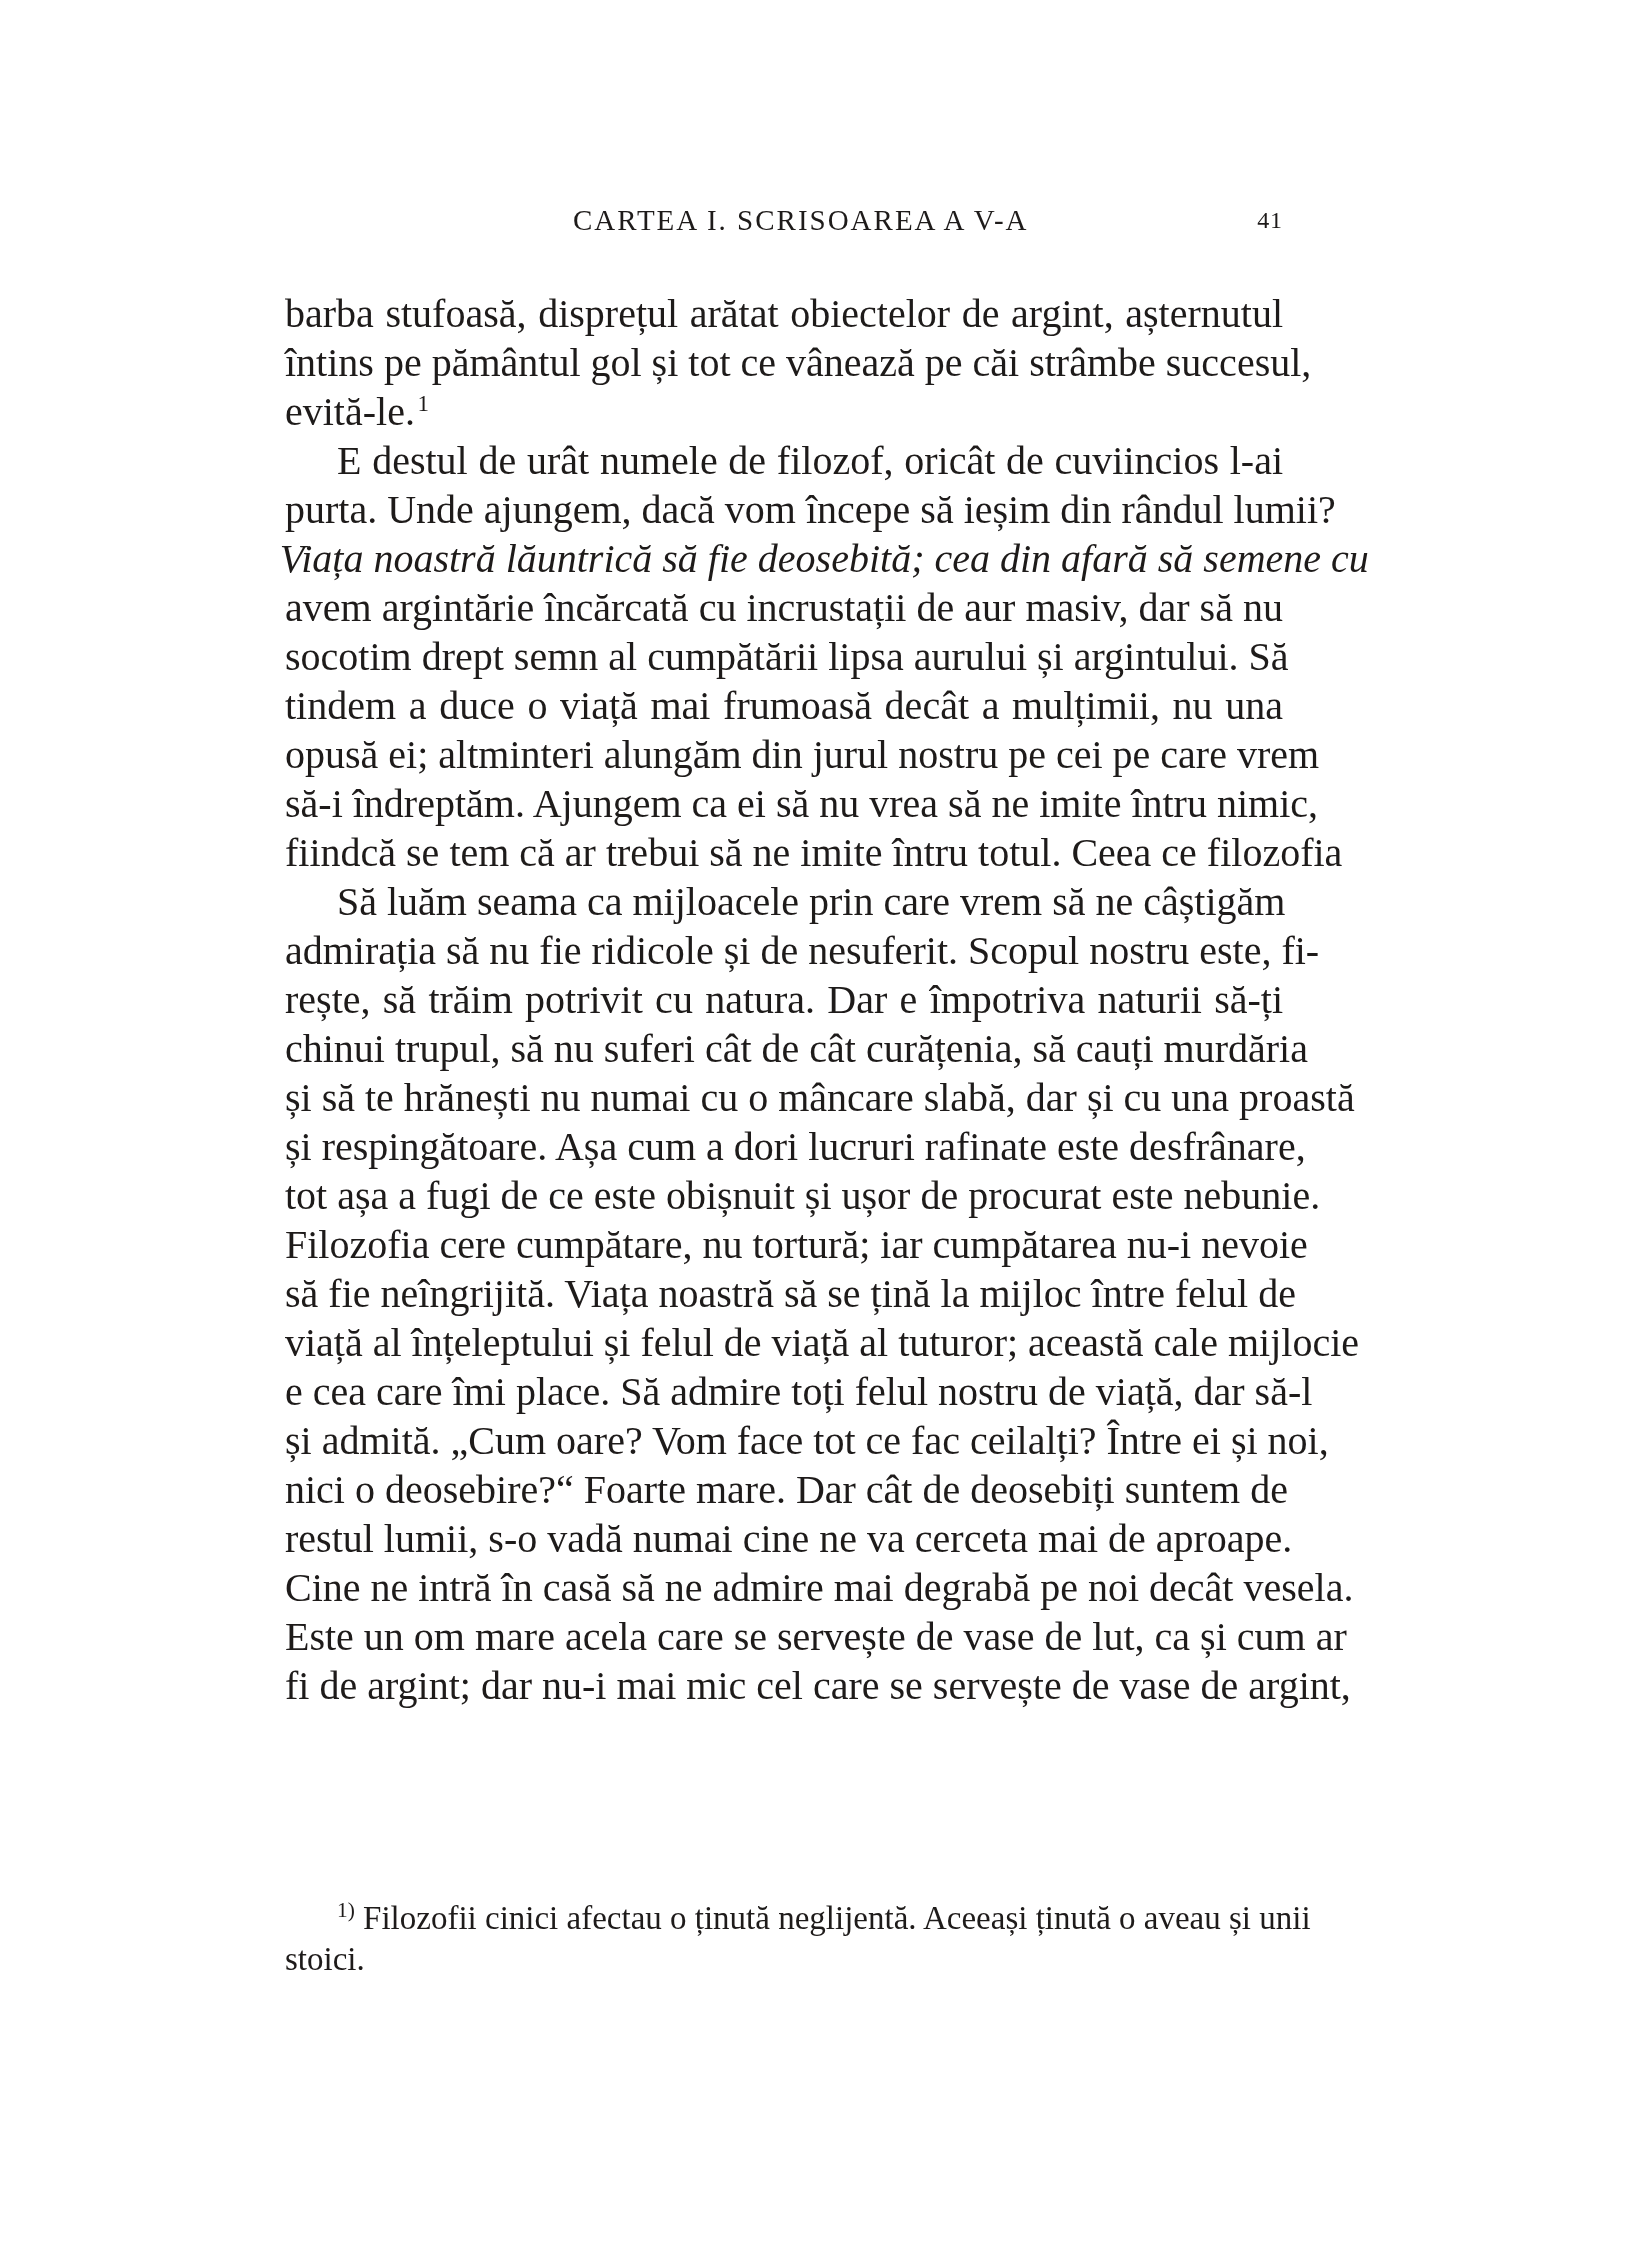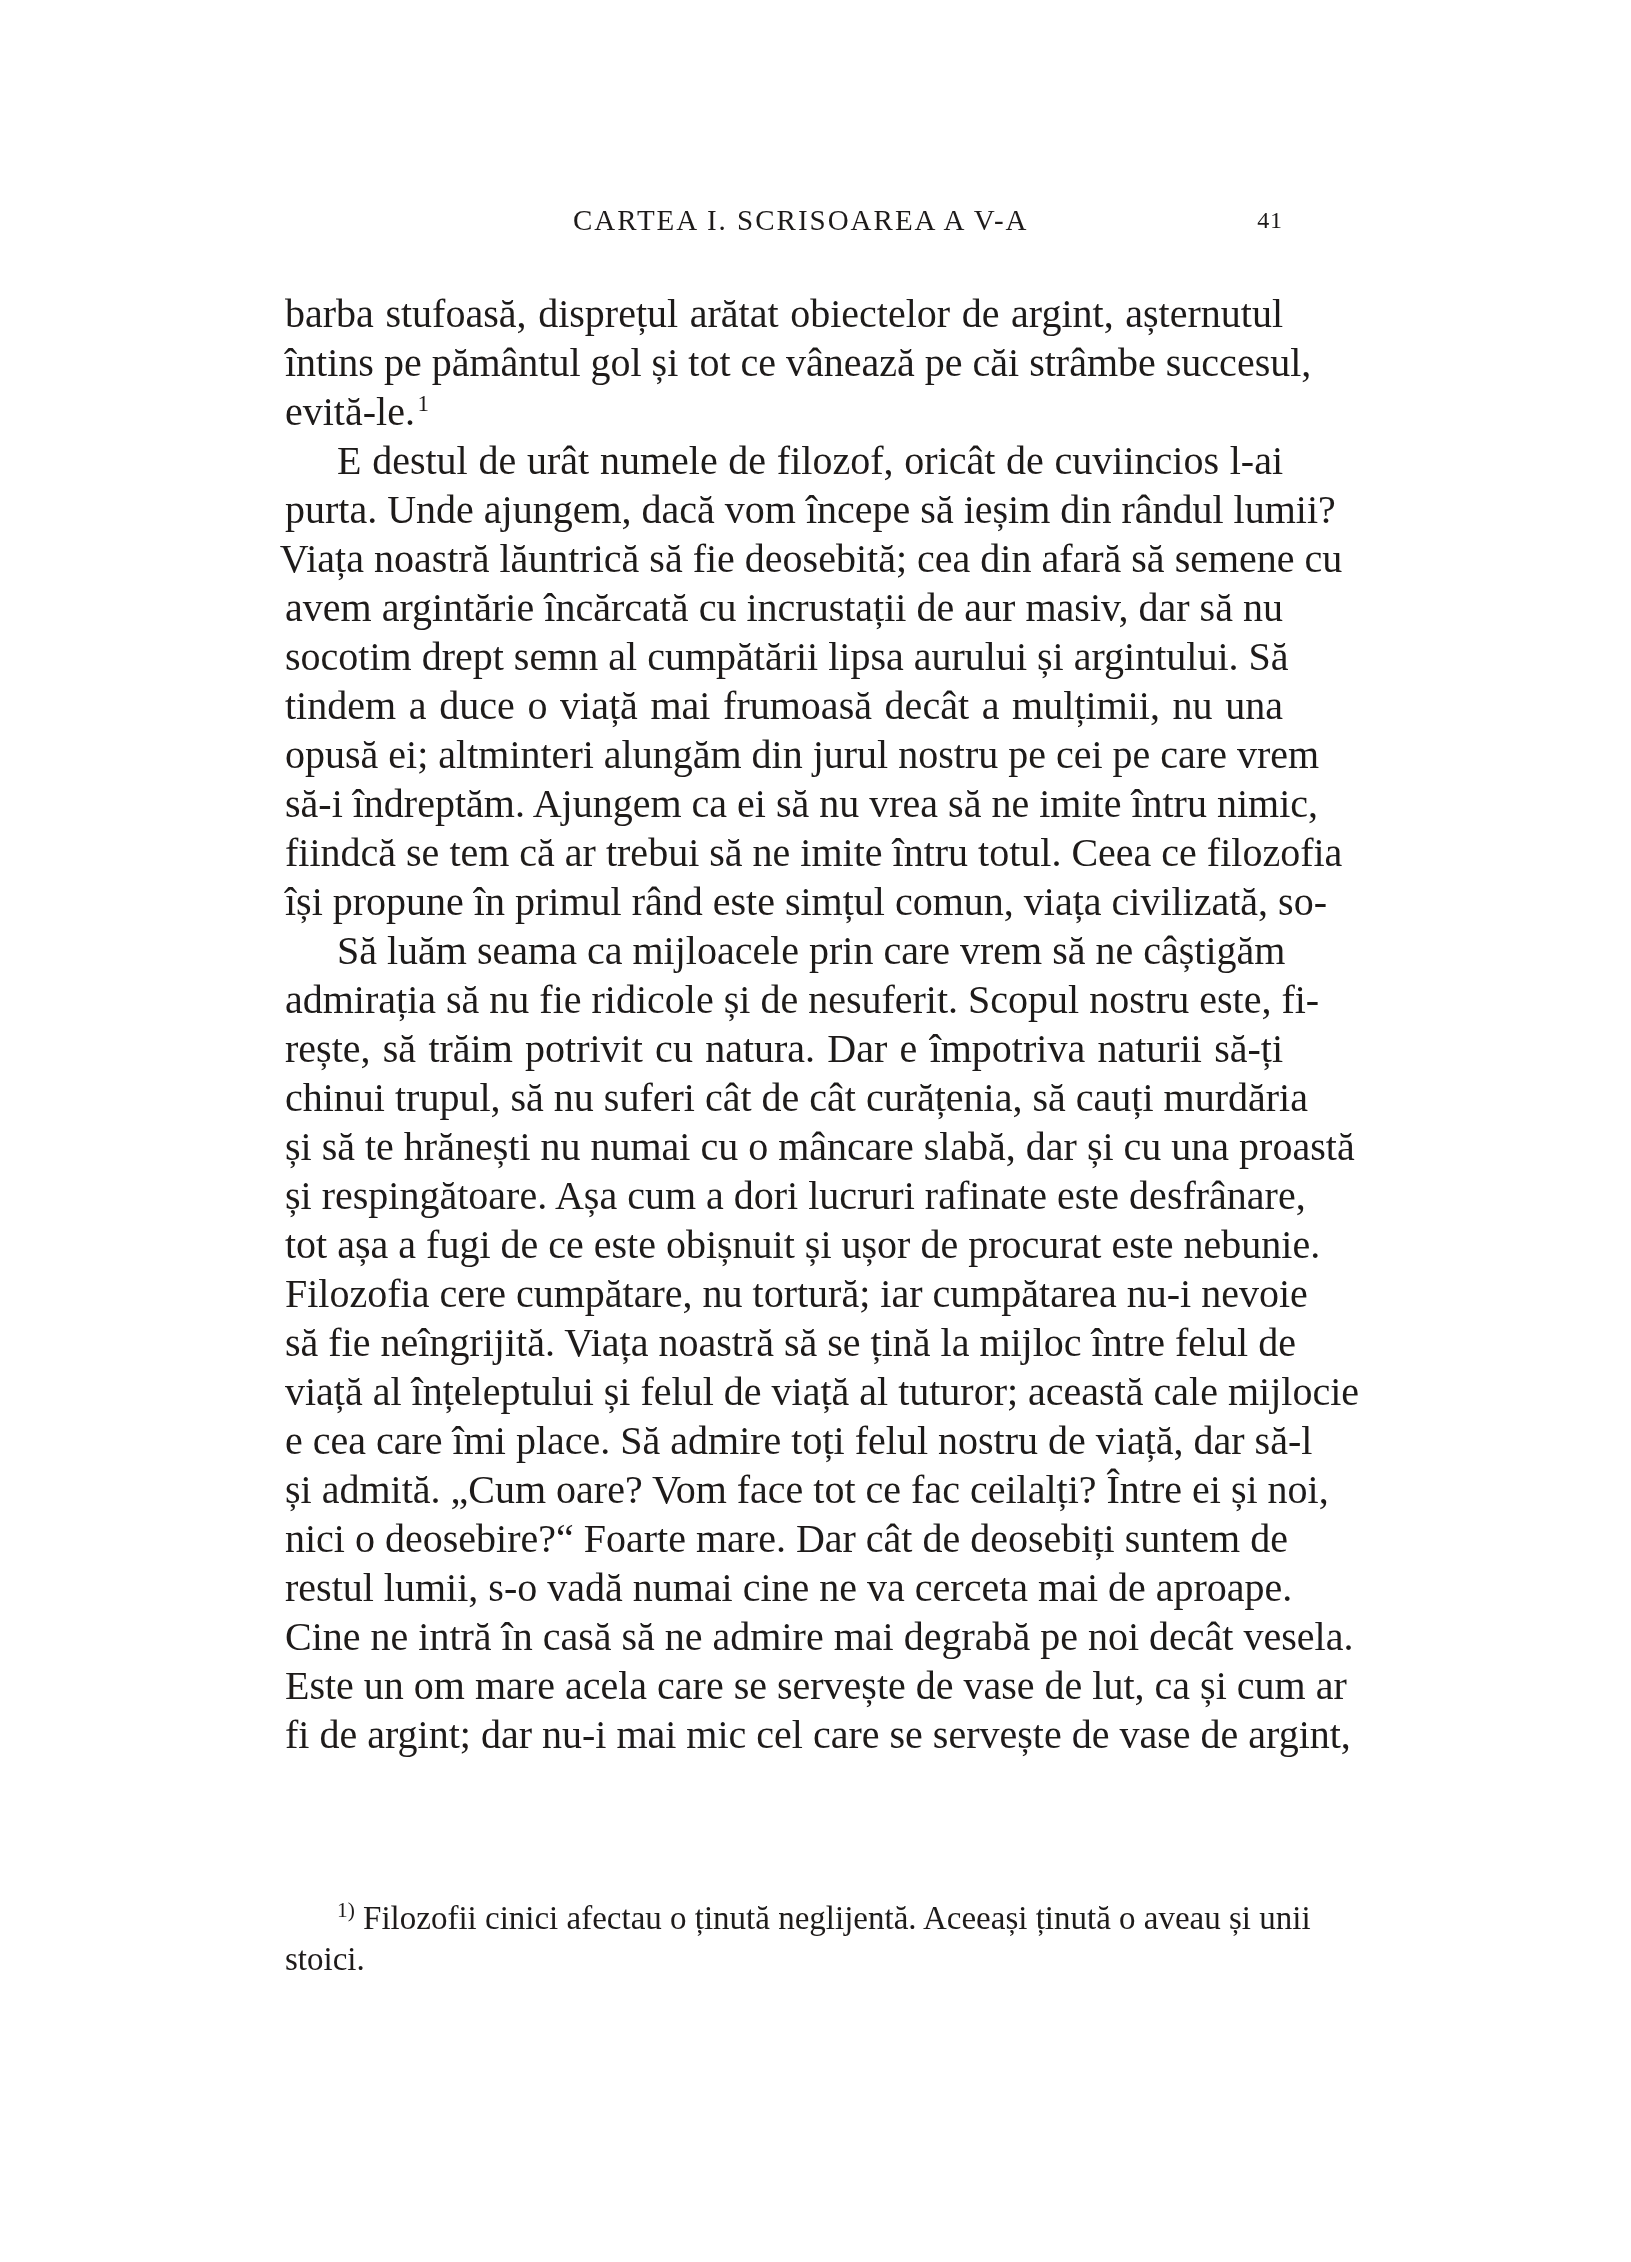--- a/index.html
+++ b/index.html
@@ -67,20 +67,21 @@
   }
   .line.last {
     text-align-last: left;
   }
   .line.indent {
     padding-left: 52px;
   }
   .line.outdent {
     margin-left: -5.3px;
     margin-right: 0;
+    font-style: italic;
   }
   .fnref {
     font-size: 23px;
     vertical-align: super;
     line-height: 0;
     margin-left: 2.7px;
   }
   
   .footnote {
     position: absolute;
@@ -115,21 +116,20 @@
     <span class="line last"><span>evită-le.</span><span class="fnref">1</span></span>
     <span class="line indent">E destul de urât numele de filozof, oricât de cuviincios l-ai</span>
     <span class="line">purta. Unde ajungem, dacă vom începe să ieșim din rândul lumii?</span>
     <span class="line outdent">Viața noastră lăuntrică să fie deosebită; cea din afară să semene cu</span>
     <span class="line">avem argintărie încărcată cu incrustații de aur masiv, dar să nu</span>
     <span class="line">socotim drept semn al cumpătării lipsa aurului și argintului. Să</span>
     <span class="line">tindem a duce o viață mai frumoasă decât a mulțimii, nu una</span>
     <span class="line">opusă ei; altminteri alungăm din jurul nostru pe cei pe care vrem</span>
     <span class="line">să-i îndreptăm. Ajungem ca ei să nu vrea să ne imite întru nimic,</span>
     <span class="line">fiindcă se tem că ar trebui să ne imite întru totul. Ceea ce filozofia</span>
-    <span class="line">își propune în primul rând este simțul comun, viața civilizată, so-</span>
     <span class="line indent">Să luăm seama ca mijloacele prin care vrem să ne câștigăm</span>
     <span class="line">admirația să nu fie ridicole și de nesuferit. Scopul nostru este, fi-</span>
     <span class="line">rește, să trăim potrivit cu natura. Dar e împotriva naturii să-ți</span>
     <span class="line">chinui trupul, să nu suferi cât de cât curățenia, să cauți murdăria</span>
     <span class="line">și să te hrănești nu numai cu o mâncare slabă, dar și cu una proastă</span>
     <span class="line">și respingătoare. Așa cum a dori lucruri rafinate este desfrânare,</span>
     <span class="line">tot așa a fugi de ce este obișnuit și ușor de procurat este nebunie.</span>
     <span class="line">Filozofia cere cumpătare, nu tortură; iar cumpătarea nu-i nevoie</span>
     <span class="line">să fie neîngrijită. Viața noastră să se țină la mijloc între felul de</span>
     <span class="line">viață al înțeleptului și felul de viață al tuturor; această cale mijlocie</span>

